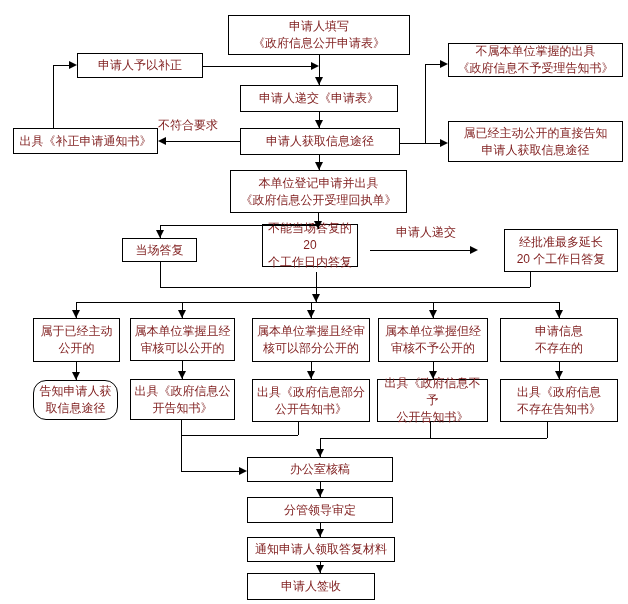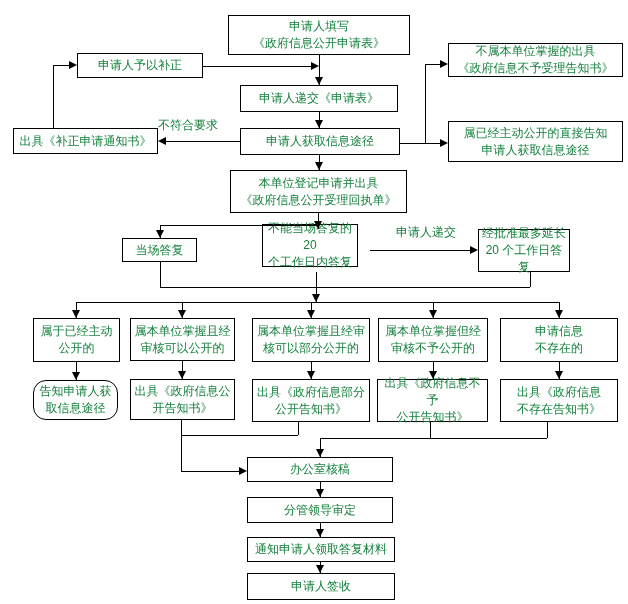--- a/index.html
+++ b/index.html
@@ -1,19 +1,19 @@
 <!DOCTYPE html>
 <html><head>
 <meta charset="utf-8">
 <style>
   html,body{margin:0;padding:0;background:#ffffff;}
   .canvas{
     position:relative;width:628px;height:604px;background:#ffffff;
     font-family:"Liberation Sans","DejaVu Sans",sans-serif;
-    color:#15803d;overflow:hidden;
+    color:#7f1d1d;overflow:hidden;
   }
   .node{
     position:absolute;box-sizing:border-box;
     border:1px solid #000;background:#fff;
     display:flex;align-items:center;justify-content:center;
     text-align:center;font-size:12px;line-height:17px;
     white-space:pre-line;padding:1px 2px;
   }
   .elabel{
     position:absolute;font-size:12px;line-height:14px;background:#fff;
@@ -39,21 +39,21 @@
 《政府信息公开受理回执单》</div>
   <div class="node" style="left:77px;top:53px;width:126px;height:25px;">申请人予以补正</div>
   <div class="node" style="left:13px;top:128px;width:145px;height:26px;">出具《补正申请通知书》</div>
   <div class="node" style="left:448px;top:43px;width:175px;height:34px;">不属本单位掌握的出具
 《政府信息不予受理告知书》</div>
   <div class="node" style="left:448px;top:121px;width:175px;height:41px;">属已经主动公开的直接告知
 申请人获取信息途径</div>
   <div class="node" style="left:122px;top:238px;width:75px;height:24px;">当场答复</div>
   <div class="node" style="left:262px;top:224px;width:96px;height:43px;">不能当场答复的 20
 个工作日内答复</div>
-  <div class="node" style="left:478px;top:229px;width:92px;height:43px;">经批准最多延长
+  <div class="node" style="left:504px;top:229px;width:114px;height:43px;">经批准最多延长
 20 个工作日答复</div>
 
   <div class="node" style="left:33px;top:318px;width:87px;height:44px;">属于已经主动
 公开的</div>
   <div class="node" style="left:130px;top:318px;width:105px;height:43px;">属本单位掌握且经
 审核可以公开的</div>
   <div class="node" style="left:252px;top:318px;width:118px;height:44px;">属本单位掌握且经审
 核可以部分公开的</div>
   <div class="node" style="left:378px;top:318px;width:110px;height:44px;">属本单位掌握但经
 审核不予公开的</div>
@@ -67,21 +67,21 @@
   <div class="node" style="left:252px;top:379px;width:118px;height:43px;">出具《政府信息部分
 公开告知书》</div>
   <div class="node" style="left:377px;top:379px;width:111px;height:43px;">出具《政府信息不予
 公开告知书》</div>
   <div class="node" style="left:500px;top:379px;width:118px;height:43px;">出具《政府信息
 不存在告知书》</div>
 
   <div class="node" style="left:247px;top:457px;width:146px;height:25px;">办公室核稿</div>
   <div class="node" style="left:247px;top:497px;width:146px;height:26px;">分管领导审定</div>
   <div class="node" style="left:247px;top:537px;width:148px;height:25px;">通知申请人领取答复材料</div>
-  <div class="node" style="left:247px;top:573px;width:148px;height:27px;">申请人签收</div>
+  <div class="node" style="left:247px;top:573px;width:128px;height:27px;">申请人签收</div>
 
   <div class="elabel" style="left:158px;top:118px;">不符合要求</div>
   <div class="elabel" style="left:396px;top:225px;">申请人递交</div>
 
   <i class="v" style="left:319px;top:55px;height:30px;"></i>
   <i class="v" style="left:319px;top:112px;height:16px;"></i>
   <i class="v" style="left:319px;top:155px;height:15px;"></i>
   <i class="v" style="left:53px;top:65px;height:63px;"></i>
   <i class="v" style="left:425px;top:64px;height:79px;"></i>
   <i class="v" style="left:318px;top:213px;height:16px;"></i>

